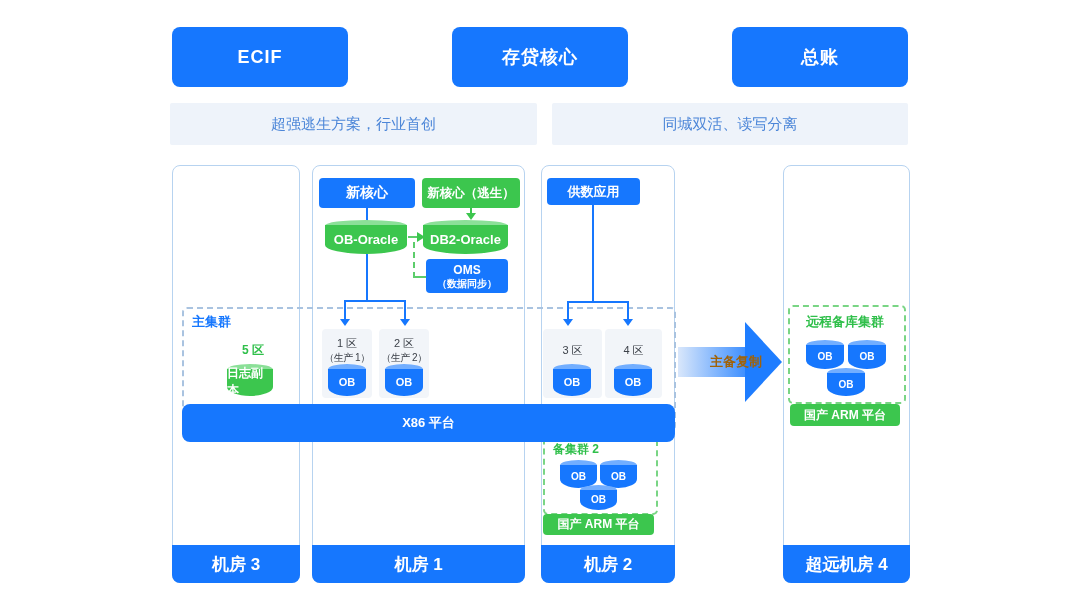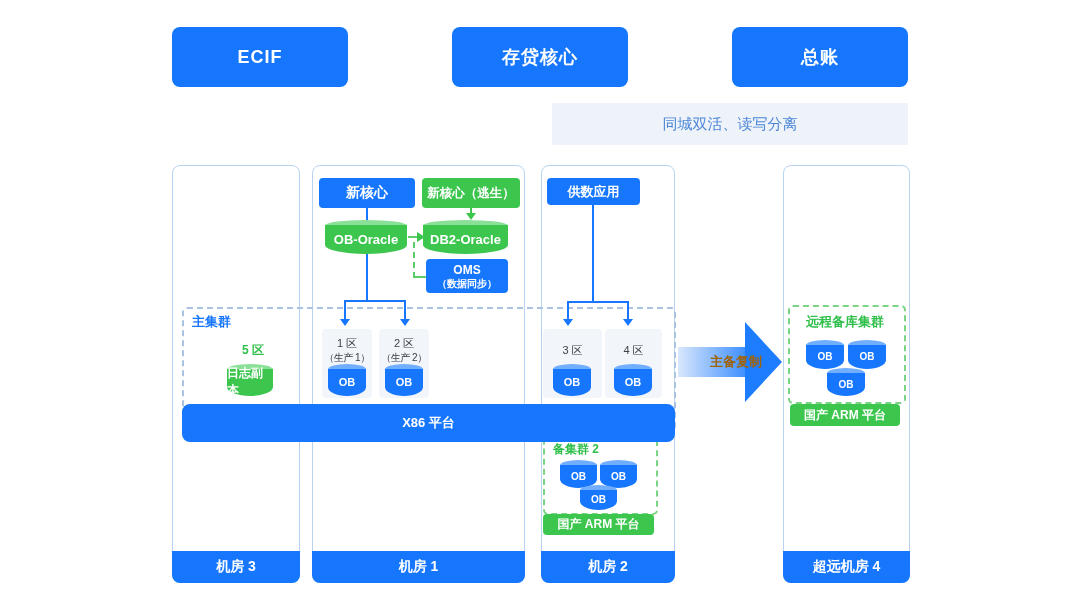--- a/index.html
+++ b/index.html
@@ -3,22 +3,22 @@
 <meta charset="utf-8">
 <style>
   html,body { margin:0; padding:0; background:#fff; }
   body { font-family:"Liberation Sans", sans-serif; }
   #canvas { position:relative; width:1080px; height:608px; background:#fff; overflow:hidden; }
   .abs { position:absolute; }
   .flex-c { display:flex; align-items:center; justify-content:center; }
   .app-btn { background:#1677fe; color:#fff; font-weight:700; font-size:18px; border-radius:8px; letter-spacing:1px; }
   .banner { background:#eef3fa; color:#4c86d8; font-size:15px; border-radius:2px; }
   .room { background:#fff; border:1px solid #b7d3f0; border-radius:8px; }
-  .room-footer { position:absolute; left:-1px; right:-1px; bottom:-1px; height:32px; background:#1677fe;
-    color:#fff; font-weight:700; font-size:14px; border-radius:0 0 8px 8px;
+  .room-footer { position:absolute; left:-1px; right:-1px; bottom:-1px; height:38px; background:#1677fe;
+    color:#fff; font-weight:700; font-size:17px; border-radius:0 0 8px 8px;
     display:flex; align-items:center; justify-content:center; }
   .node-blue { background:#1677fe; color:#fff; font-weight:700; border-radius:4px; }
   .node-green { background:#3cc64e; color:#fff; font-weight:700; border-radius:4px; }
   .zone { background:#f2f5f9; border-radius:4px; color:#3c4149; text-align:center; z-index:4; }
   .zone .z-name { font-size:11px; padding-top:7px; }
   .zone .z-sub { font-size:10px; letter-spacing:-0.5px; }
   .cyl { z-index:6; }
   .cyl .cyl-top { position:absolute; left:0; top:0; width:100%; height:11px; border-radius:50%; }
   .cyl .cyl-body { position:absolute; left:0; top:5px; width:100%; bottom:0; border-radius:0 0 50% 50% / 0 0 9px 9px; }
   .cyl .cyl-label { position:absolute; left:0; top:4px; width:100%; bottom:0;
@@ -48,20 +48,21 @@
 </style>
 </head>
 <body>
 
 <div id="canvas">
 
   <div class="abs app-btn flex-c" style="left:172px; top:27px; width:176px; height:60px;">ECIF</div>
   <div class="abs app-btn flex-c" style="left:452px; top:27px; width:176px; height:60px;">存贷核心</div>
   <div class="abs app-btn flex-c" style="left:732px; top:27px; width:176px; height:60px;">总账</div>
 
+  <div class="abs banner flex-c" style="left:170px; top:103px; width:367px; height:42px;">超强逃生方案，行业首创</div>
   <div class="abs banner flex-c" style="left:552px; top:103px; width:356px; height:42px;">同城双活、读写分离</div>
 
   <div class="abs room" style="left:172px; top:165px; width:126px; height:416px;">
     <div class="room-footer">机房 3</div>
   </div>
   <div class="abs room" style="left:312px; top:165px; width:211px; height:416px;">
     <div class="room-footer">机房 1</div>
   </div>
   <div class="abs room" style="left:535px; top:165px; width:132px; height:416px;margin-left:6px;">
     <div class="room-footer">机房 2</div>

